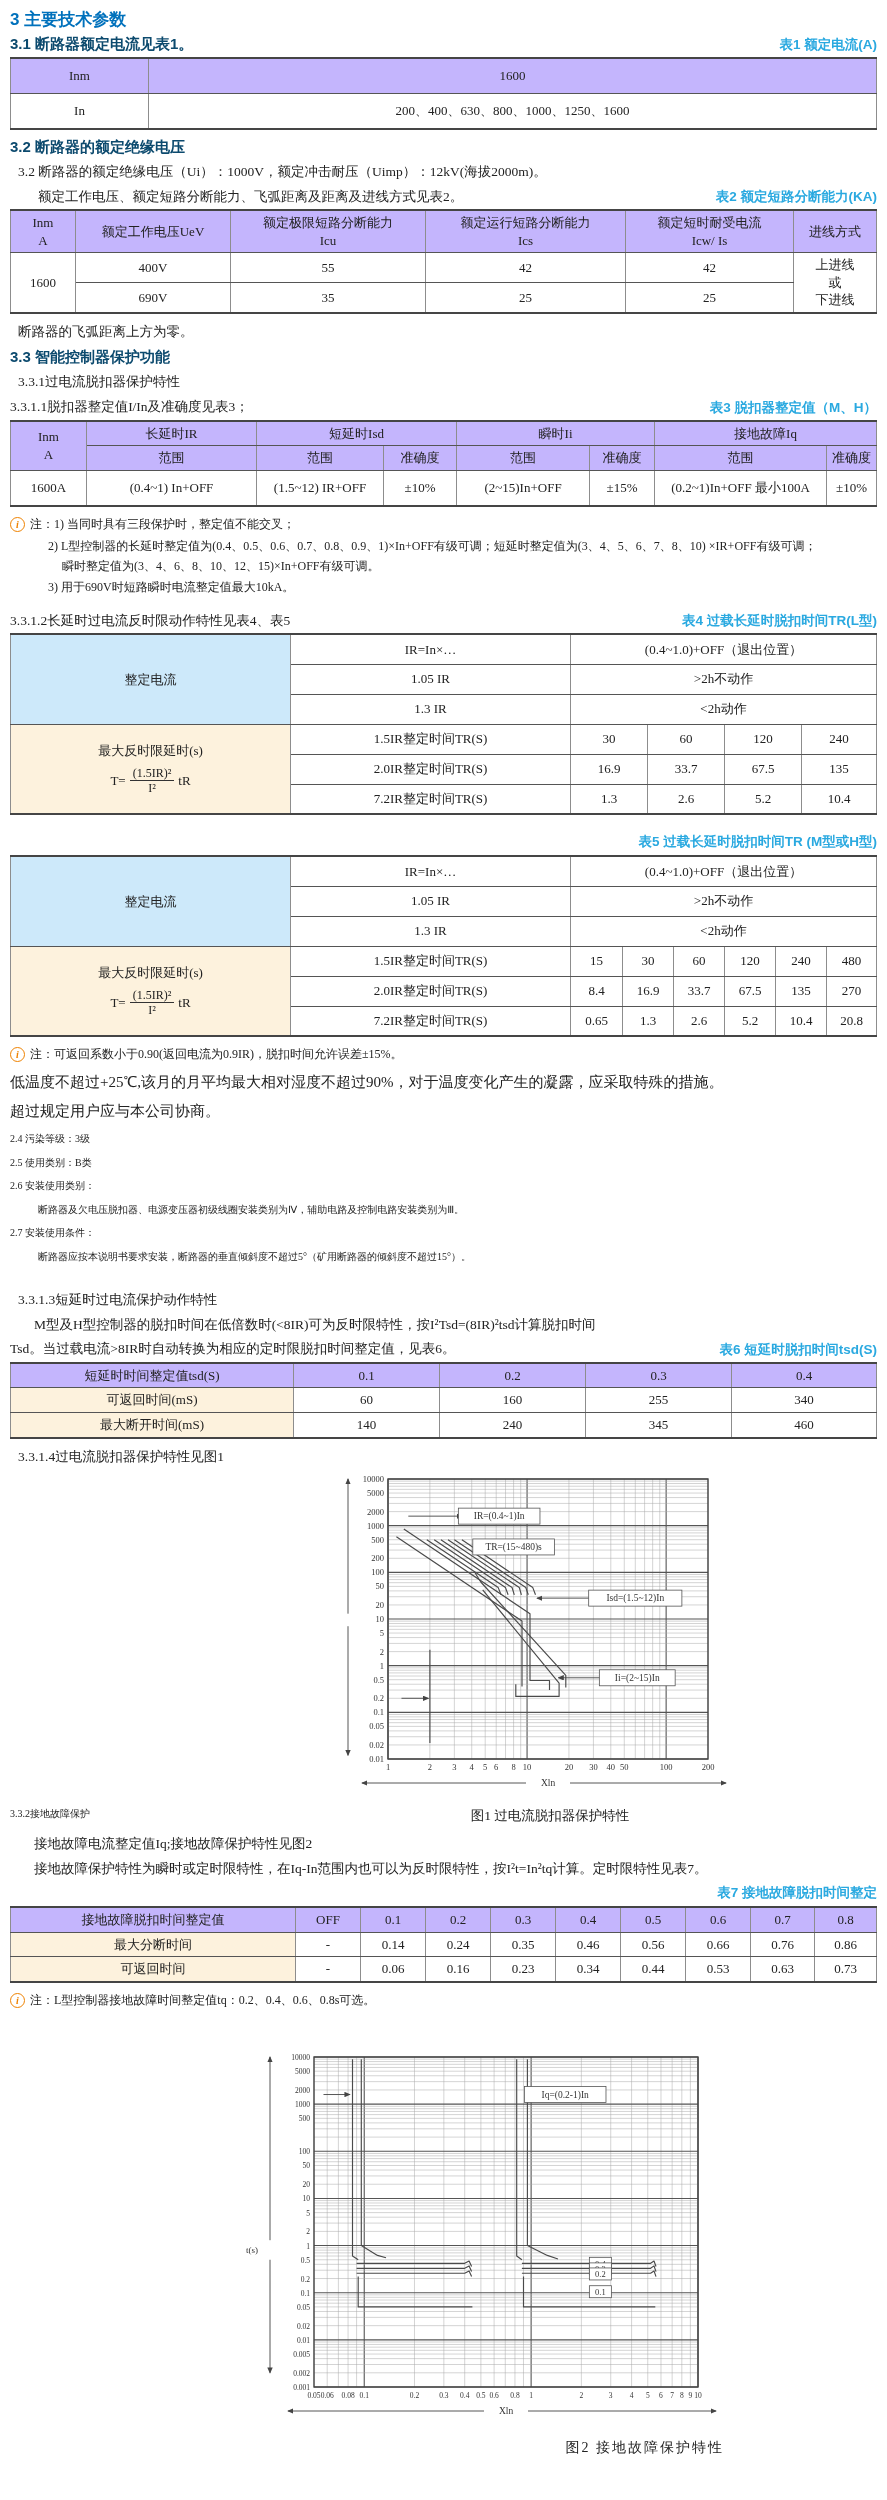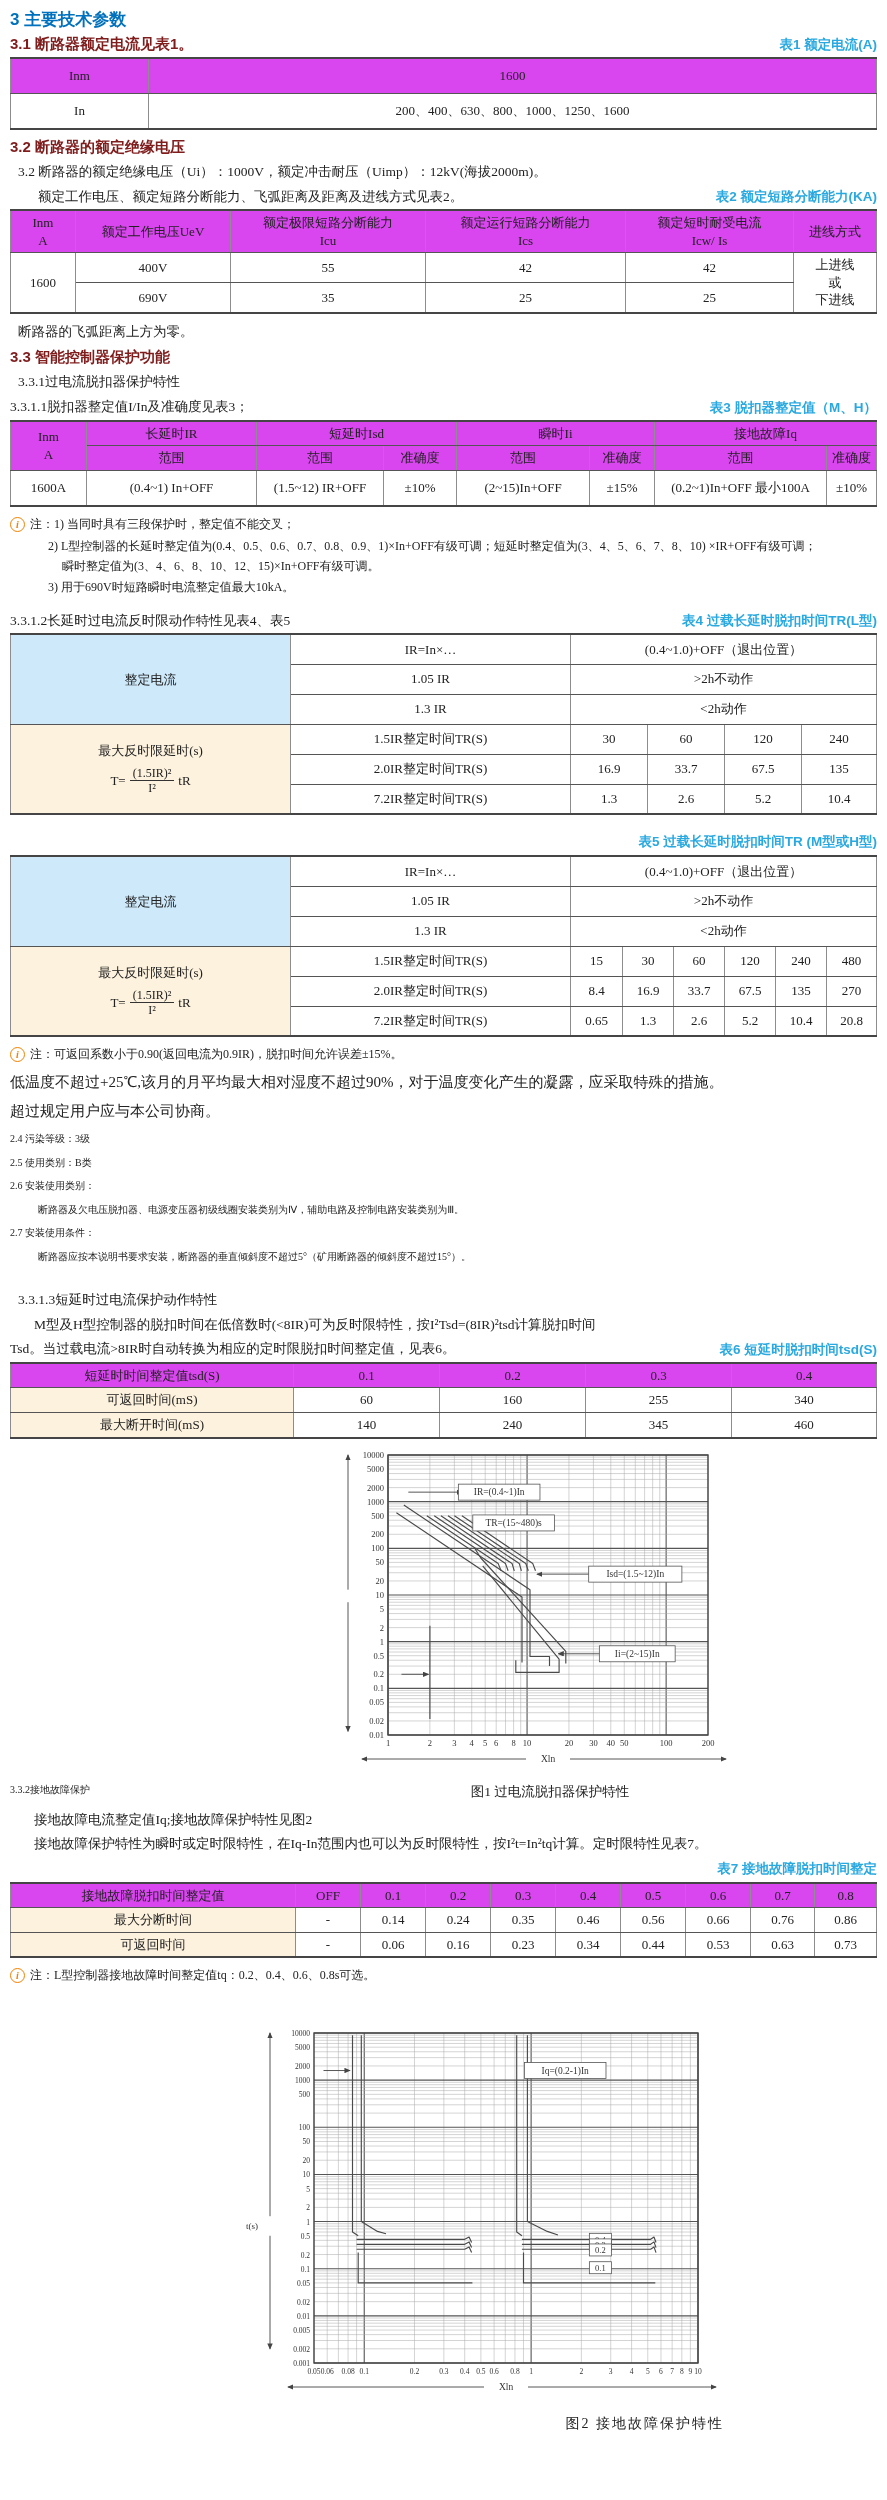--- a/index.html
+++ b/index.html
@@ -1,29 +1,29 @@
 <!DOCTYPE html>
 <html><head>
 <meta charset="utf-8">
 <style>
   html,body{margin:0;padding:0;background:#fff;}
   .page{width:887px;height:2500px;box-sizing:border-box;padding:6px 10px 0;background:#fff;
         font-family:"Liberation Serif",serif;color:#222;position:relative;overflow:hidden;}
   .h-main{font-family:"Liberation Sans",sans-serif;font-weight:bold;font-size:17px;color:#0071bc;margin:2px 0 4px;}
-  .h-sub{font-family:"Liberation Sans",sans-serif;font-weight:bold;font-size:15px;color:#7f1d1d;margin:7px 0 5px;}
+  .h-sub{font-family:"Liberation Sans",sans-serif;font-weight:bold;font-size:15px;color:#0c4a6e;margin:7px 0 5px;}
   .cap{font-family:"Liberation Sans",sans-serif;font-weight:bold;font-size:13.5px;color:#2aa9e0;text-align:right;white-space:nowrap;}
   .row{display:flex;justify-content:space-between;align-items:flex-end;margin:4px 0 3px;}
   p{margin:5px 8px;font-size:13.5px;line-height:1.45;}
   .ind{padding-left:28px}
   .big{font-size:15px;margin:8px 0;}
   .spec{font-size:10px;margin:9px 0;}
   table{border-collapse:collapse;width:100%;table-layout:fixed;border-top:2px solid #454545;border-bottom:2px solid #454545;margin:2px 0 8px;}
   td{border:1px solid #8d8d8d;border-top:1.4px solid #555;border-bottom:1.4px solid #555;
      text-align:center;font-size:13px;padding:3px 3px;line-height:1.35;word-break:break-all;}
-  .bgb{background:#d946ef}.bgc{background:#fdf2dd}.bgs{background:#cde9fa}
+  .bgb{background:#c4b5fd}.bgc{background:#fdf2dd}.bgs{background:#cde9fa}
   .t1 td{height:28px}
   .note{display:flex;gap:5px;font-size:12px;align-items:flex-start;margin:3px 0;line-height:1.55;}
   .note-icon{flex:0 0 auto;width:13px;height:13px;border:1.5px solid #ef8200;border-radius:50%;color:#ef8200;
      font-style:italic;font-weight:bold;font-size:10px;line-height:13px;text-align:center;margin-top:2px;}
   .note-follow{padding-left:38px;font-size:12px;margin:2px 0;line-height:1.55;}
   .frac{display:inline-flex;flex-direction:column;vertical-align:middle;font-size:12px;line-height:1.2;}
   .frac .num{border-bottom:1px solid #333;padding:0 3px;}
   .formula{display:flex;align-items:center;justify-content:center;gap:4px;font-size:13px;margin-top:6px;}
   .caprow{position:relative;height:22px;margin:2px 0;}
   .caprow .left{position:absolute;left:0;top:0;font-size:10px;}
@@ -357,20 +357,21 @@
     <tr style="height:24px">
       <td class="bgc">最大断开时间(mS)</td>
       <td>140</td>
       <td>240</td>
       <td>345</td>
       <td>460</td>
     </tr>
   </tbody>
     </table>
 
+  <p>3.3.1.4过电流脱扣器保护特性见图1</p>
 
   <div id="fig1" style="margin-left:320px"><svg width="440" height="330">
         <line x1="58" y1="8" x2="58" y2="288" stroke="#555" stroke-width="1.1"></line>
         <line x1="99.86368660730008" y1="8" x2="99.86368660730008" y2="288" stroke="#a9a9a9" stroke-width="0.5"></line>
         <line x1="124.35237341451312" y1="8" x2="124.35237341451312" y2="288" stroke="#a9a9a9" stroke-width="0.5"></line>
         <line x1="141.72737321460016" y1="8" x2="141.72737321460016" y2="288" stroke="#a9a9a9" stroke-width="0.5"></line>
         <line x1="155.2044700890499" y1="8" x2="155.2044700890499" y2="288" stroke="#a9a9a9" stroke-width="0.5"></line>
         <line x1="166.2160600218132" y1="8" x2="166.2160600218132" y2="288" stroke="#a9a9a9" stroke-width="0.5"></line>
         <line x1="175.5262266524809" y1="8" x2="175.5262266524809" y2="288" stroke="#a9a9a9" stroke-width="0.5"></line>
         <line x1="183.59105982190027" y1="8" x2="183.59105982190027" y2="288" stroke="#a9a9a9" stroke-width="0.5"></line>

